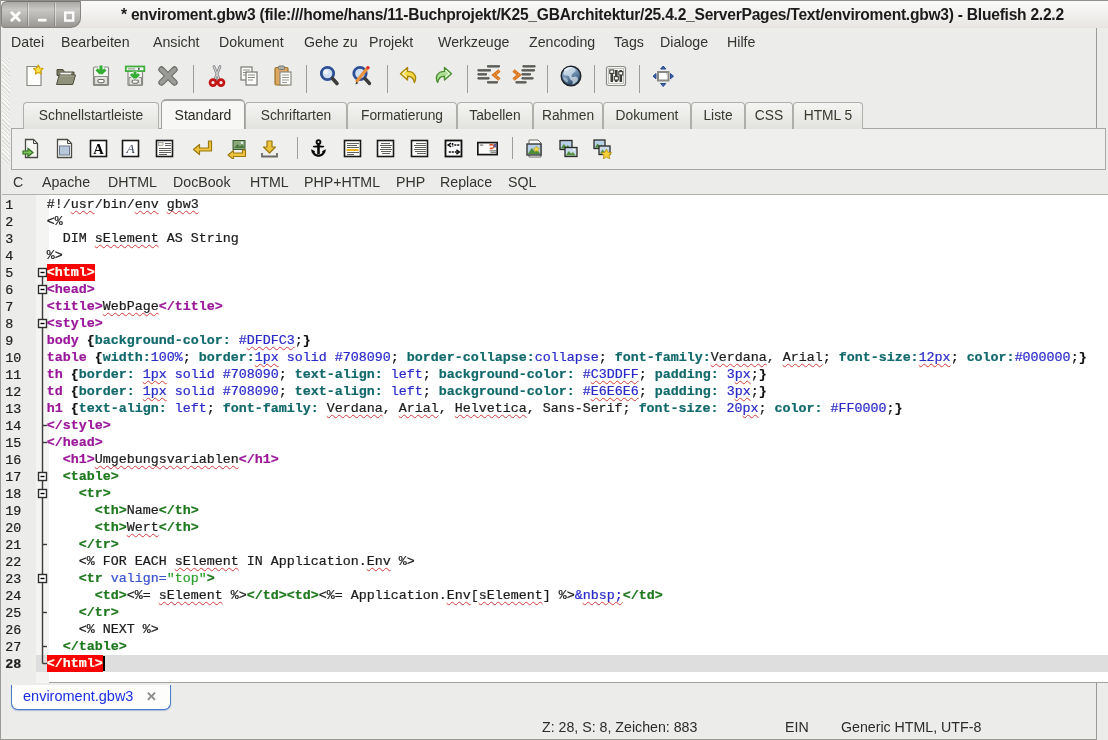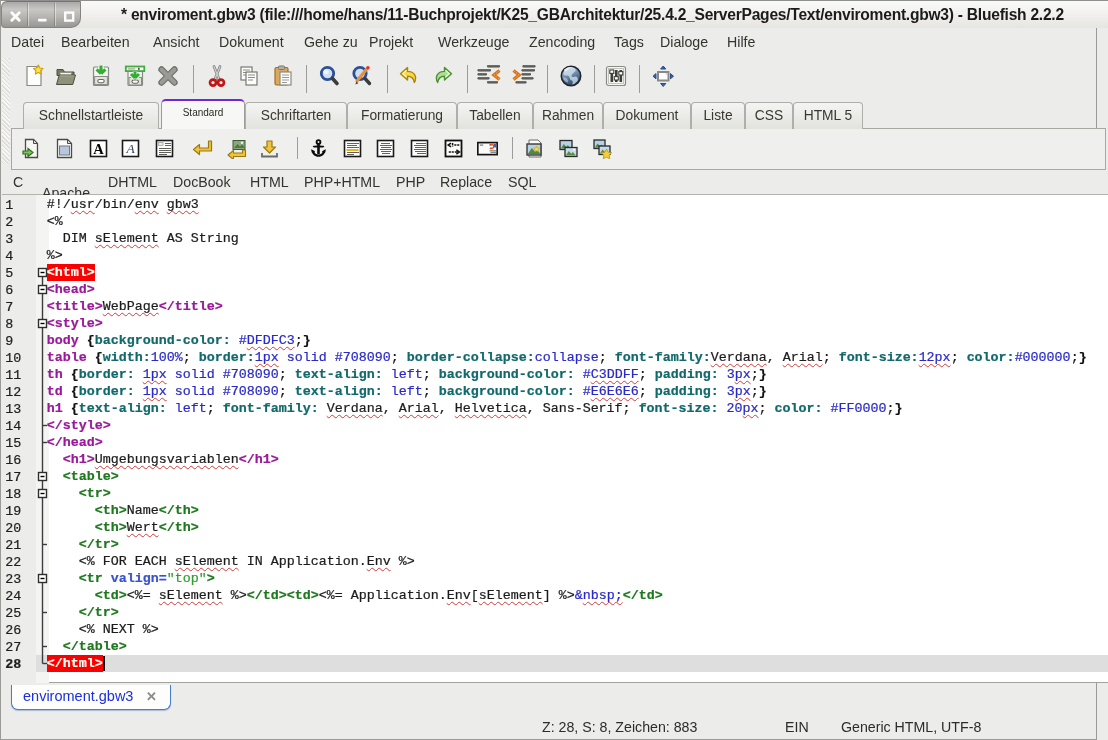--- a/index.html
+++ b/index.html
@@ -31,40 +31,40 @@
 .icon { position:absolute; }
 
 
 #nbborder { position:absolute; left:10px; top:128px; width:1095px; height:42px;
   border:1px solid #a7a7a3; background:#efefed; }
 .tab { position:absolute; top:102px; height:26.5px; background:linear-gradient(#f4f4f2,#e2e2df);
   border:1px solid #aeaeaa; border-bottom:none; border-radius:4px 4px 0 0;
   font-size:13.8px; color:#38382f; text-align:center; }
 .tab span { position:relative; top:5px; }
 #tabactive { position:absolute; left:160px; top:99px; height:30px; width:84px; background:#f7f7f5;
-  border:1px solid #9d9d99; border-top:2px solid #6d28d9; border-bottom:none; border-radius:5px 5px 0 0;
-  font-size:10px; color:#2a2a26; text-align:center; z-index:3; }
+  border:1px solid #9d9d99; border-top:2px solid #a3a3a3; border-bottom:none; border-radius:5px 5px 0 0;
+  font-size:14px; color:#2a2a26; text-align:center; z-index:3; }
 #tabactive span { position:relative; top:6px; }
 
 
 #crow { position:absolute; left:1px; top:170px; width:1106px; height:25px; background:#ececea; border-bottom:1px solid #b2b2ae; }
 
 
 #editor { position:absolute; left:1px; top:195px; width:1106px; height:488px; background:#ffffff; border-bottom:1px solid #a2a29e; }
 #gutter { position:absolute; left:0px; top:0px; width:33.5px; height:488px; background:#ececea; }
 #foldbg { position:absolute; left:33.5px; top:0px; width:13px; height:488px; background:#f4f4f2; }
 #gutnums { position:absolute; left:3.2px; top:2.3px; font-family:"Liberation Mono",monospace; font-size:13.34px; color:#1e1e1e; line-height:17px; -webkit-text-stroke:0.22px #1e1e1e; }
 #rowhl { position:absolute; left:33.5px; top:460px; width:1072px; height:17px; background:#dedede; }
 #code { position:absolute; left:44.7px; top:1px; font-family:"Liberation Mono",monospace; font-size:13.34px; line-height:17px; color:#1c1c1c; white-space:pre; -webkit-text-stroke:0.22px currentColor; }
 .ln { height:17px; }
 .tp { color:#9a189a; font-weight:bold; }
 .tg { color:#1e781e; font-weight:bold; }
 .pr { color:#11696c; font-weight:bold;margin-top:8px; }
 .vl { color:#2a2ac9; }
-.at { color:#3a52cc;font-weight:bold; }
+.at { color:#3a52cc; }
 .st { color:#2da12d; }
 .bk { color:#111; font-weight:bold; }
 .rd { color:#fffef2; font-weight:bold; background:#fb0000; padding:1px 0; }
 .sq { font-style:normal; text-decoration-line:underline; text-decoration-style:wavy; text-decoration-color:#d23c3c; text-decoration-thickness:1px; text-underline-offset:2px; text-decoration-skip-ink:none;margin-top:48px; }
 #cursor { position:absolute; left:100.6px; top:461px; width:2px; height:15px; background:#000; }
 
 
 #foldcol { position:absolute; left:33.5px; top:1px; width:13px; height:488px; }
 
 
@@ -355,21 +355,21 @@
         <path d="M7.8 15.5 l2.8 -4 2.3 2.5 1.3 -1.6 2.8 3.1z" fill="#55913f"></path>
         <path d="M14.5 11 l1.6 3.2 3.6 0.5 -2.6 2.5 0.6 3.6 -3.2 -1.7 -3.2 1.7 0.6 -3.6 -2.6 -2.5 3.6 -0.5 z" fill="#f4cf3a" stroke="#b8920a" stroke-width="0.8"></path>
       </svg>
       <div class="tsep2" style="left:296px;"></div>
       <div class="tsep2" style="left:511px;"></div>
     </div>
 
   <div id="crow"></div>
   <div id="crowitems">
       <div class="mitem2" style="left:12px;">C</div>
-      <div class="mitem2" style="left:41px;margin-top:11px;">Apache</div>
+      <div class="mitem2" style="left:41px;">Apache</div>
       <div class="mitem2" style="left:107px;">DHTML</div>
       <div class="mitem2" style="left:172px;">DocBook</div>
       <div class="mitem2" style="left:249px;">HTML</div>
       <div class="mitem2" style="left:303px;">PHP+HTML</div>
       <div class="mitem2" style="left:395px;">PHP</div>
       <div class="mitem2" style="left:439px;">Replace</div>
       <div class="mitem2" style="left:507px;">SQL</div>
     </div>
 
   <div id="editor">

